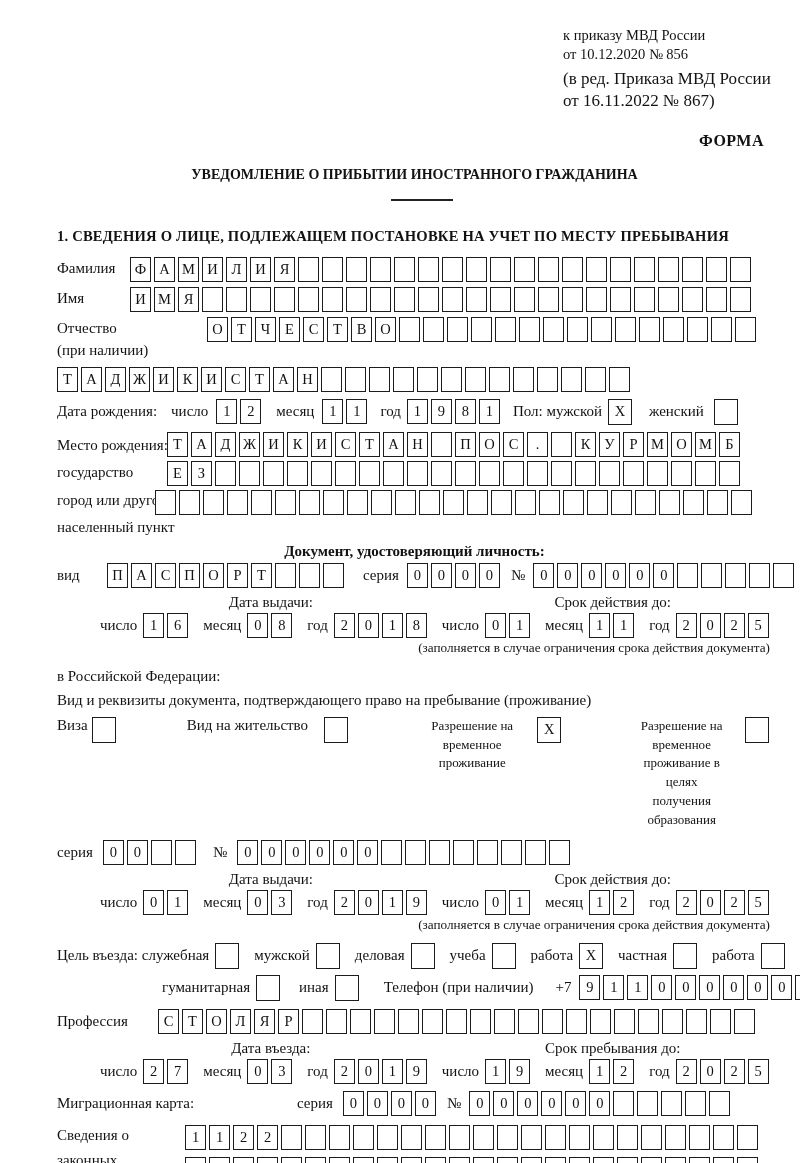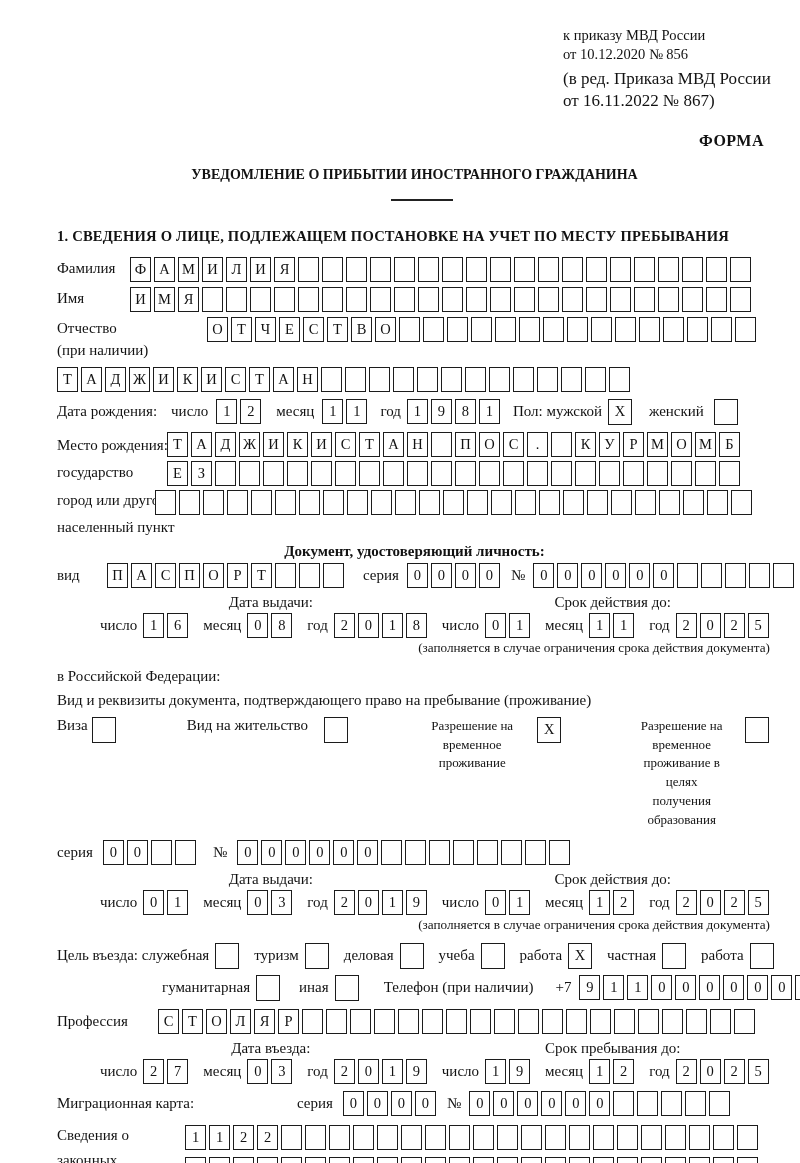--- a/index.html
+++ b/index.html
@@ -528,21 +528,21 @@
       </div>
     </div>
   </div>
   <div class="note">(заполняется в случае ограничения срока действия документа)</div>
 
   <div class="purposerow">
     <div class="lbl">Цель въезда: служебная</div>
     <div class="cells cbox">
         <span class="cell"></span>
       </div>
-    <div class="lbl">туризм</div>
+    <div class="lbl">мужской</div>
     <div class="cells cbox">
         <span class="cell"></span>
       </div>
     <div class="lbl">деловая</div>
     <div class="cells cbox">
         <span class="cell"></span>
       </div>
     <div class="lbl">учеба</div>
     <div class="cells cbox">
         <span class="cell"></span>

